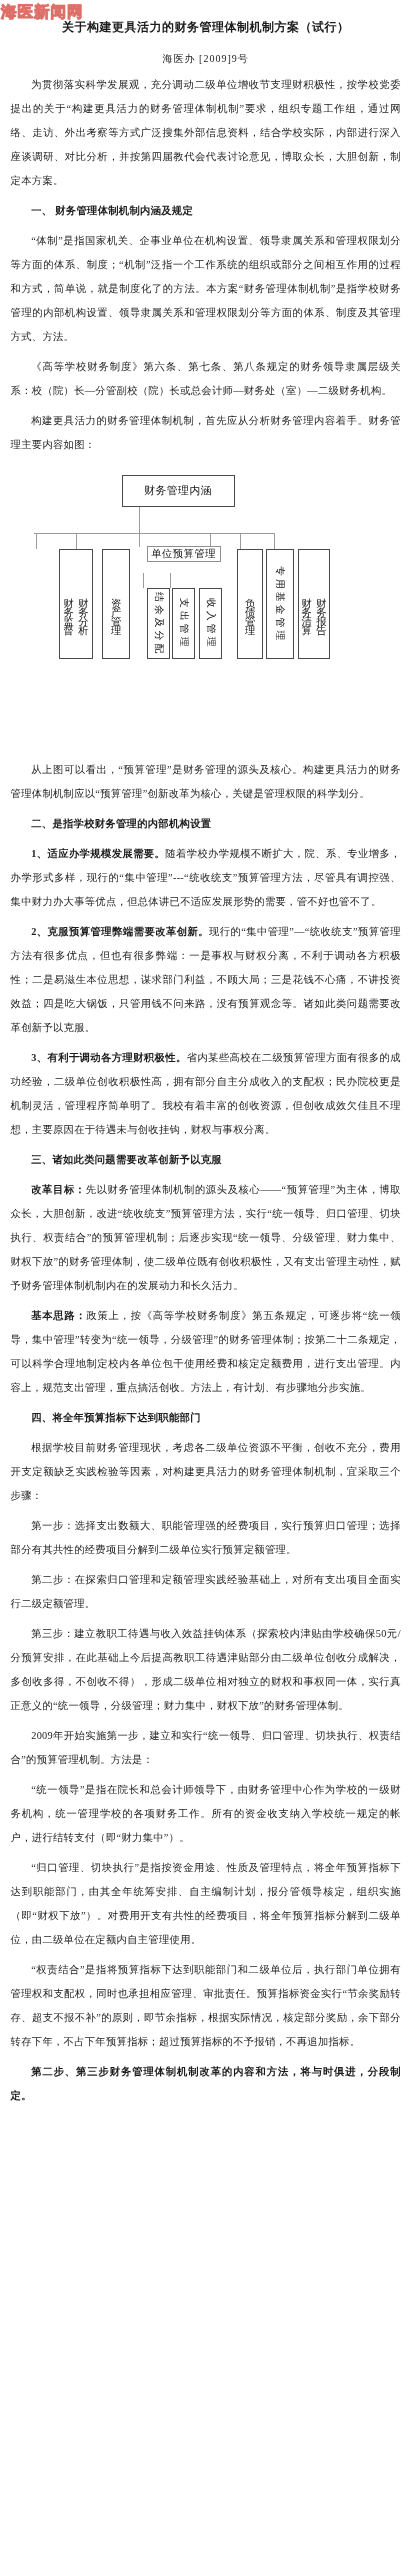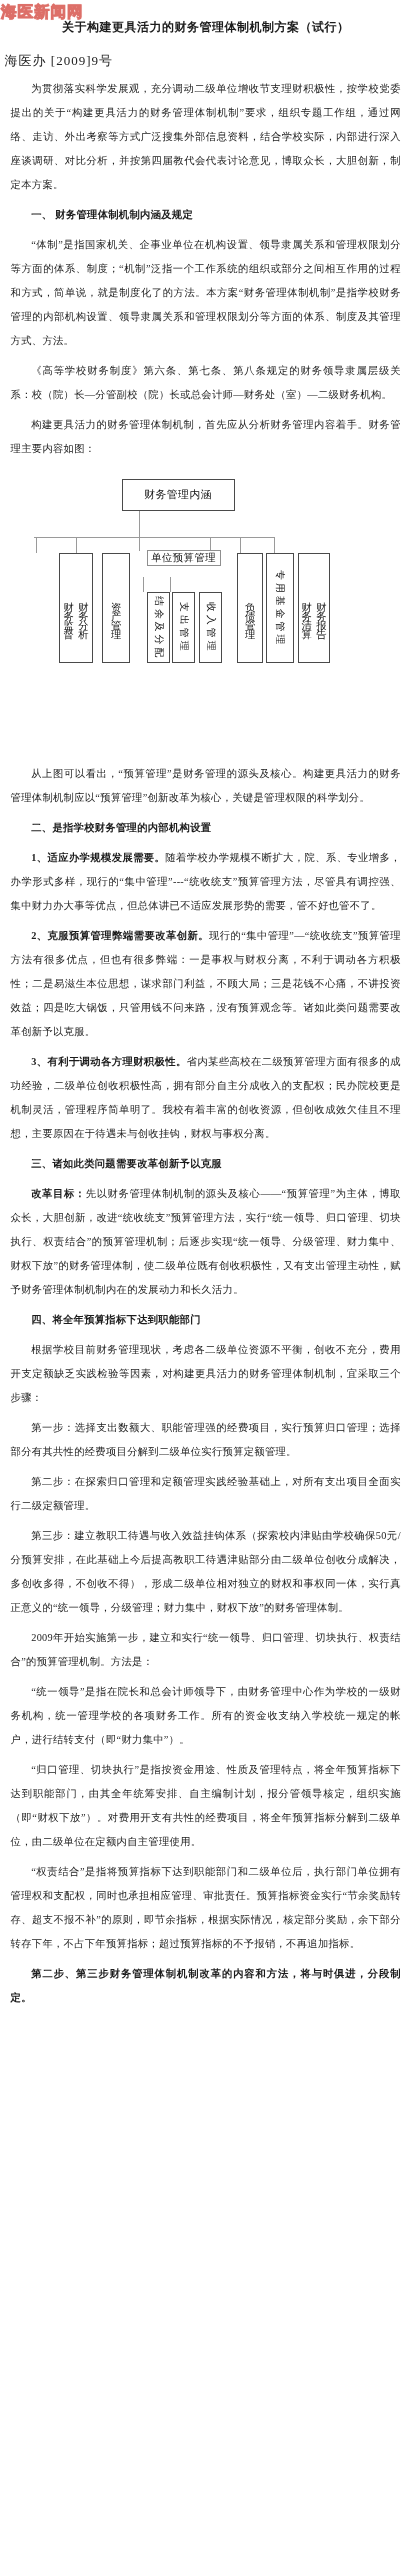--- a/index.html
+++ b/index.html
@@ -11,21 +11,21 @@
     font-size:15.5px;font-weight:bold;letter-spacing:1px;
     color:#ffffff;-webkit-text-stroke:1px #dd6f68;
     text-shadow:0 0 1px #dd6f68,0 0 0.5px #dd6f68;
     user-select:none;white-space:nowrap;
   }
   .doc-title{
     text-align:center;font-weight:bold;font-size:12px;
     margin:15.5px 0 0 0;letter-spacing:0.5px;
   }
   .doc-no{
-    font-size:13px;margin:16.5px 0 7.2px 0;letter-spacing:1px;color:#222;
+    text-align:center;font-size:10px;margin:16.5px 0 7.2px 0;letter-spacing:1px;color:#222;
   }
   .para{
     margin:6px;font-size:10.3px;line-height:24px;letter-spacing:0.3px;
     text-align:justify;text-indent:2em;
   }
   .para.h1,.para.h2,.para.b{font-weight:bold;}
   .para b{font-weight:bold;}
   
   .diagram{
     position:relative;height:289px;margin:0;
@@ -112,20 +112,21 @@
           </div>
         </div>
       </div>
       <p class="para p"><span>从上图可以看出，“预算管理”是财务管理的源头及核心。构建更具活力的财务管理体制机制应以“预算管理”创新改革为核心，关键是管理权限的科学划分。</span></p>
       <p class="para h1"><span>二、是指学校财务管理的内部机构设置</span></p>
       <p class="para p"><b>1、适应办学规模发展需要。</b><span>随着学校办学规模不断扩大，院、系、专业增多，办学形式多样，现行的“集中管理”---“统收统支”预算管理方法，尽管具有调控强、集中财力办大事等优点，但总体讲已不适应发展形势的需要，管不好也管不了。</span></p>
       <p class="para p"><b>2、克服预算管理弊端需要改革创新。</b><span>现行的“集中管理”—“统收统支”预算管理方法有很多优点，但也有很多弊端：一是事权与财权分离，不利于调动各方积极性；二是易滋生本位思想，谋求部门利益，不顾大局；三是花钱不心痛，不讲投资效益；四是吃大锅饭，只管用钱不问来路，没有预算观念等。诸如此类问题需要改革创新予以克服。</span></p>
       <p class="para p"><b>3、有利于调动各方理财积极性。</b><span>省内某些高校在二级预算管理方面有很多的成功经验，二级单位创收积极性高，拥有部分自主分成收入的支配权；民办院校更是机制灵活，管理程序简单明了。我校有着丰富的创收资源，但创收成效欠佳且不理想，主要原因在于待遇未与创收挂钩，财权与事权分离。</span></p>
       <p class="para h1"><span>三、诸如此类问题需要改革创新予以克服</span></p>
       <p class="para p"><b>改革目标：</b><span>先以财务管理体制机制的源头及核心——“预算管理”为主体，博取众长，大胆创新，改进“统收统支”预算管理方法，实行“统一领导、归口管理、切块执行、权责结合”的预算管理机制；后逐步实现“统一领导、分级管理、财力集中、财权下放”的财务管理体制，使二级单位既有创收积极性，又有支出管理主动性，赋予财务管理体制机制内在的发展动力和长久活力。</span></p>
+      <p class="para p"><b>基本思路：</b><span>政策上，按《高等学校财务制度》第五条规定，可逐步将“统一领导，集中管理”转变为“统一领导，分级管理”的财务管理体制；按第二十二条规定，可以科学合理地制定校内各单位包干使用经费和核定定额费用，进行支出管理。内容上，规范支出管理，重点搞活创收。方法上，有计划、有步骤地分步实施。</span></p>
       <p class="para h1"><span>四、将全年预算指标下达到职能部门</span></p>
       <p class="para p"><span>根据学校目前财务管理现状，考虑各二级单位资源不平衡，创收不充分，费用开支定额缺乏实践检验等因素，对构建更具活力的财务管理体制机制，宜采取三个步骤：</span></p>
       <p class="para p"><span>第一步：选择支出数额大、职能管理强的经费项目，实行预算归口管理；选择部分有其共性的经费项目分解到二级单位实行预算定额管理。</span></p>
       <p class="para p"><span>第二步：在探索归口管理和定额管理实践经验基础上，对所有支出项目全面实行二级定额管理。</span></p>
       <p class="para p"><span>第三步：建立教职工待遇与收入效益挂钩体系（探索校内津贴由学校确保50元/分预算安排，在此基础上今后提高教职工待遇津贴部分由二级单位创收分成解决，多创收多得，不创收不得），形成二级单位相对独立的财权和事权同一体，实行真正意义的“统一领导，分级管理；财力集中，财权下放”的财务管理体制。</span></p>
       <p class="para p"><span>2009年开始实施第一步，建立和实行“统一领导、归口管理、切块执行、权责结合”的预算管理机制。方法是：</span></p>
       <p class="para p"><span>“统一领导”是指在院长和总会计师领导下，由财务管理中心作为学校的一级财务机构，统一管理学校的各项财务工作。所有的资金收支纳入学校统一规定的帐户，进行结转支付（即“财力集中”）。</span></p>
       <p class="para p"><span>“归口管理、切块执行”是指按资金用途、性质及管理特点，将全年预算指标下达到职能部门，由其全年统筹安排、自主编制计划，报分管领导核定，组织实施（即“财权下放”）。对费用开支有共性的经费项目，将全年预算指标分解到二级单位，由二级单位在定额内自主管理使用。</span></p>
       <p class="para p"><span>“权责结合”是指将预算指标下达到职能部门和二级单位后，执行部门单位拥有管理权和支配权，同时也承担相应管理、审批责任。预算指标资金实行“节余奖励转存、超支不报不补”的原则，即节余指标，根据实际情况，核定部分奖励，余下部分转存下年，不占下年预算指标；超过预算指标的不予报销，不再追加指标。</span></p>
       <p class="para b"><span>第二步、第三步财务管理体制机制改革的内容和方法，将与时俱进，分段制定。</span></p>

